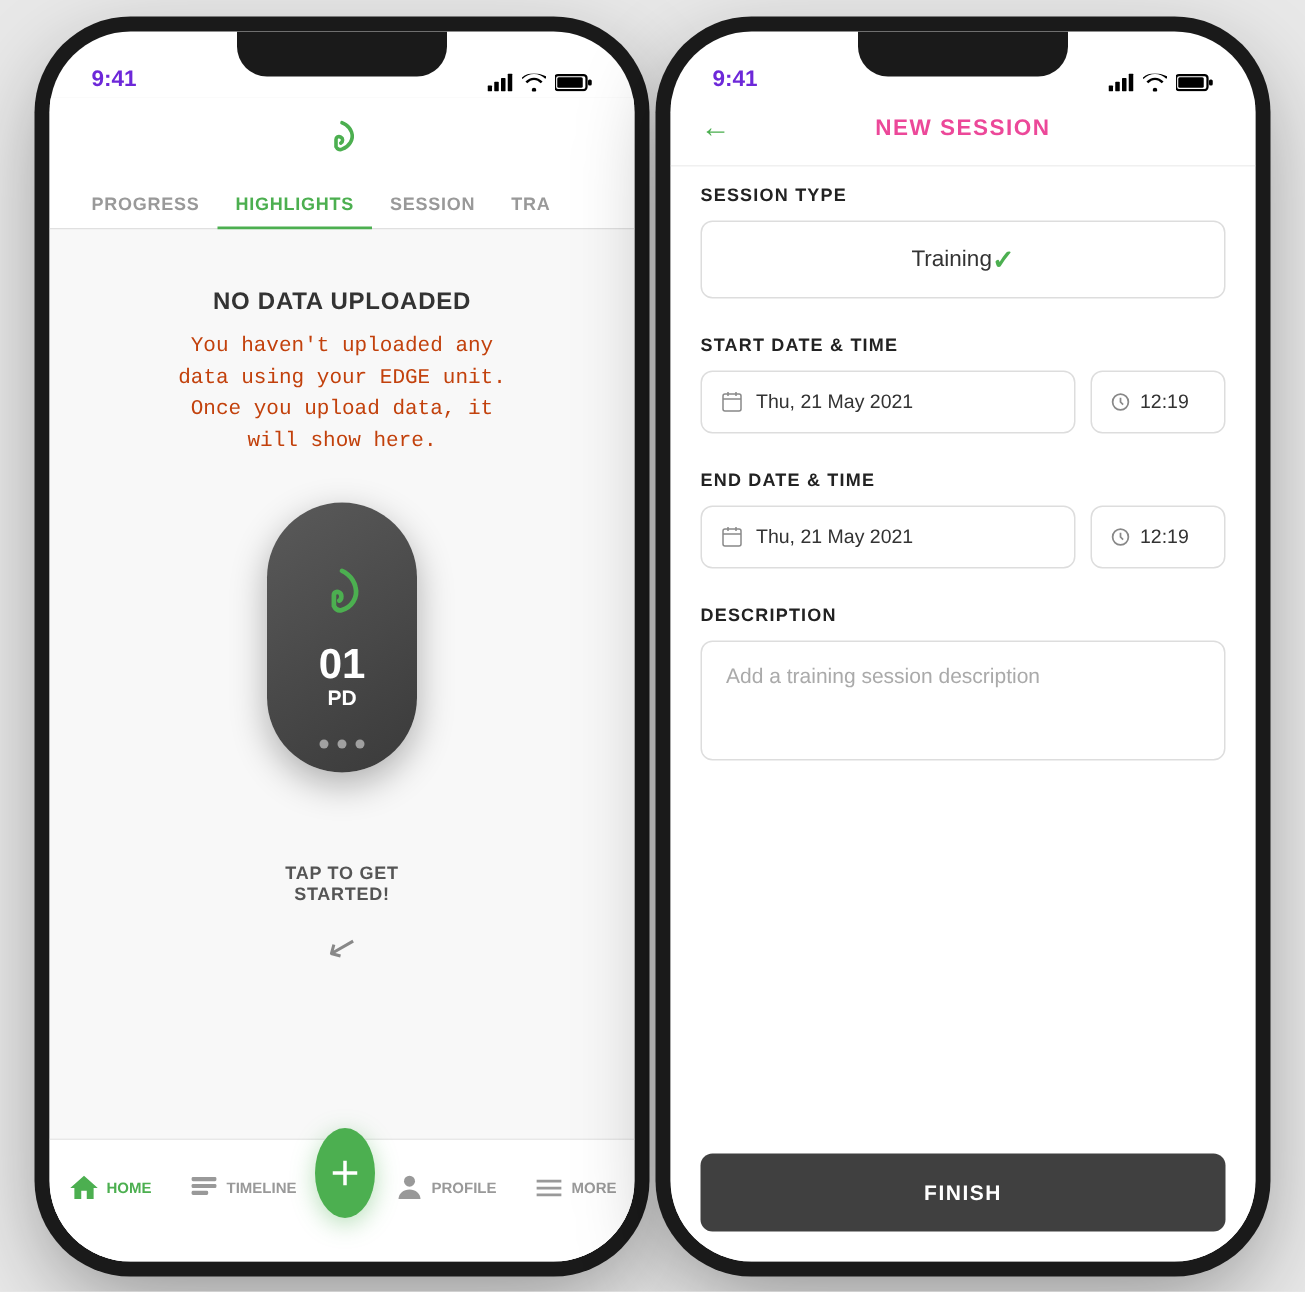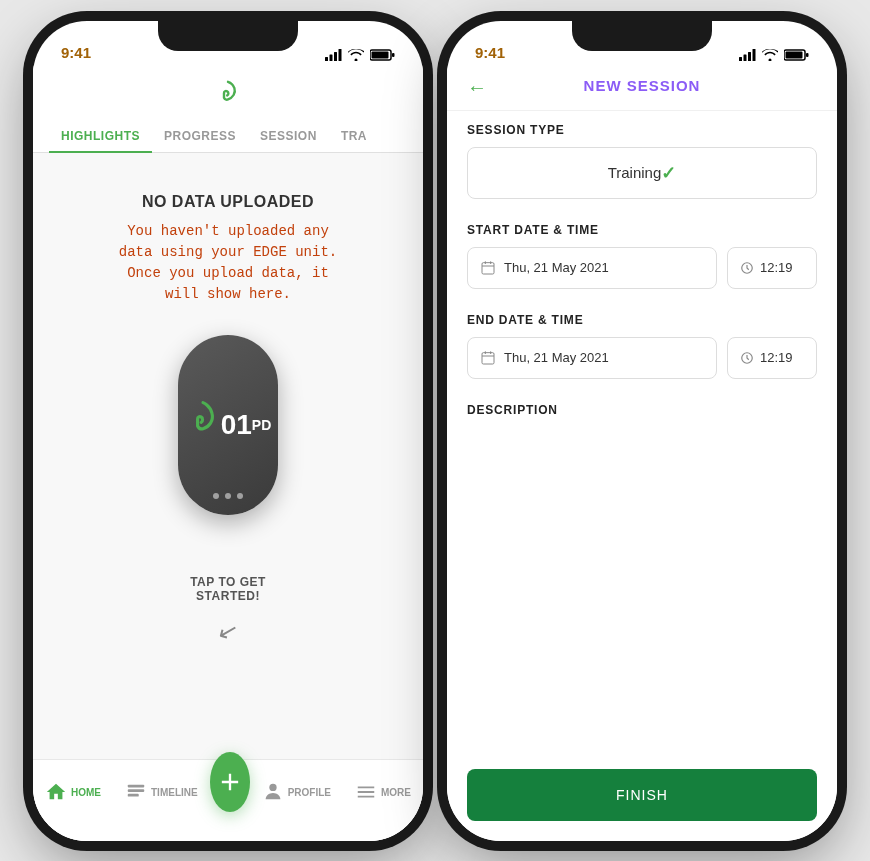--- a/index.html
+++ b/index.html
@@ -48,21 +48,21 @@
       justify-content: space-between;
       padding: 0 28px 4px;
       position: relative;
       z-index: 5;
       flex-shrink: 0;
     }
 
     .status-time {
       font-size: 15px;
       font-weight: 600;
-      color: #a16207;
+      color: #6d28d9;
     }
 
     .status-icons {
       display: flex;
       align-items: center;
       gap: 6px;
     }
 
     .status-icons svg {
       fill: #000;
@@ -142,21 +142,21 @@
       font-family: Liberation Mono, monospace;
     }
 
     
     .edge-device {
       width: 100px;
       height: 180px;
       background: linear-gradient(145deg, #5a5a5a, #3a3a3a);
       border-radius: 50px;
       display: flex;
-      flex-direction: row;
+      flex-direction: column;
       align-items: center;
       justify-content: center;
       position: relative;
       box-shadow: 0 8px 24px rgba(0,0,0,0.3);
       margin-bottom: 60px;
     }
 
     .edge-logo {
       width: 36px;
       height: 36px;
@@ -279,21 +279,21 @@
       cursor: pointer;
       color: #4CAF50;
       font-size: 20px;
       font-weight: 300;
     }
 
     .session-title {
       font-size: 15px;
       font-weight: 700;
       letter-spacing: 1px;
-      color: #8b5cf6;
+      color: #ec4899;
     }
 
     .session-form {
       flex: 1;
       padding: 12px 20px;
       overflow-y: auto;
     }
 
     .form-section {
       margin-bottom: 24px;
@@ -368,27 +368,27 @@
       cursor: text;
     }
 
     .description-placeholder {
       font-size: 14px;
       color: #aaa;
     }
 
     .finish-button {
       margin: 8px 20px 20px;
-      background: #15803d;
+      background: #404040;
       color: #fff;
       border: none;
       border-radius: 8px;
       padding: 18px;
       font-size: 14px;
-      font-weight: 400;
+      font-weight: 700;
       letter-spacing: 1px;
       cursor: pointer;
       width: calc(100% - 40px);
       display: flex;
       align-items: center;
       justify-content: center;
       flex-shrink: 0;
     }
 
     .calendar-icon-svg { width: 16px; height: 16px; flex-shrink: 0; }
@@ -426,22 +426,22 @@
 
   <div class="phone1-content">
     <div class="app-header">
       <div class="logo-container">
         <svg class="logo-icon" viewBox="0 0 40 40">
           <circle cx="20" cy="20" r="20" fill="none"></circle>
           <path d="M20 6 C20 6, 26 8, 28 14 C30 20, 26 26, 20 28 C18 29, 16 28, 15 26 L15 20 C15 18, 17 17, 19 18 C21 19, 21 22, 19 23" stroke="#4CAF50" stroke-width="3" fill="none" stroke-linecap="round"></path>
         </svg>
       </div>
       <div class="nav-tabs">
+        <div class="nav-tab">PROGRESS</div>
         <div class="nav-tab active">HIGHLIGHTS</div>
-        <div class="nav-tab">PROGRESS</div>
         <div class="nav-tab">SESSION</div>
         <div class="nav-tab">TRA</div>
       </div>
     </div>
 
     <div class="main-content">
       <div class="no-data-title">NO DATA UPLOADED</div>
       <div class="no-data-desc">You haven't uploaded any data using your EDGE unit. Once you upload data, it will show here.</div>
 
       <div class="edge-device">
@@ -579,20 +579,23 @@
               <circle cx="12" cy="12" r="9"></circle>
               <polyline points="12 7 12 12 15 15"></polyline>
             </svg>
             <span class="field-text">12:19</span>
           </div>
         </div>
       </div>
 
       <div class="form-section">
         <div class="section-label">DESCRIPTION</div>
+        <div class="description-field">
+          <span class="description-placeholder">Add a training session description</span>
+        </div>
       </div>
     </div>
 
     <button class="finish-button">
       <span>FINISH</span>
     </button>
   </div>
 </div>
 
 </body></html>

